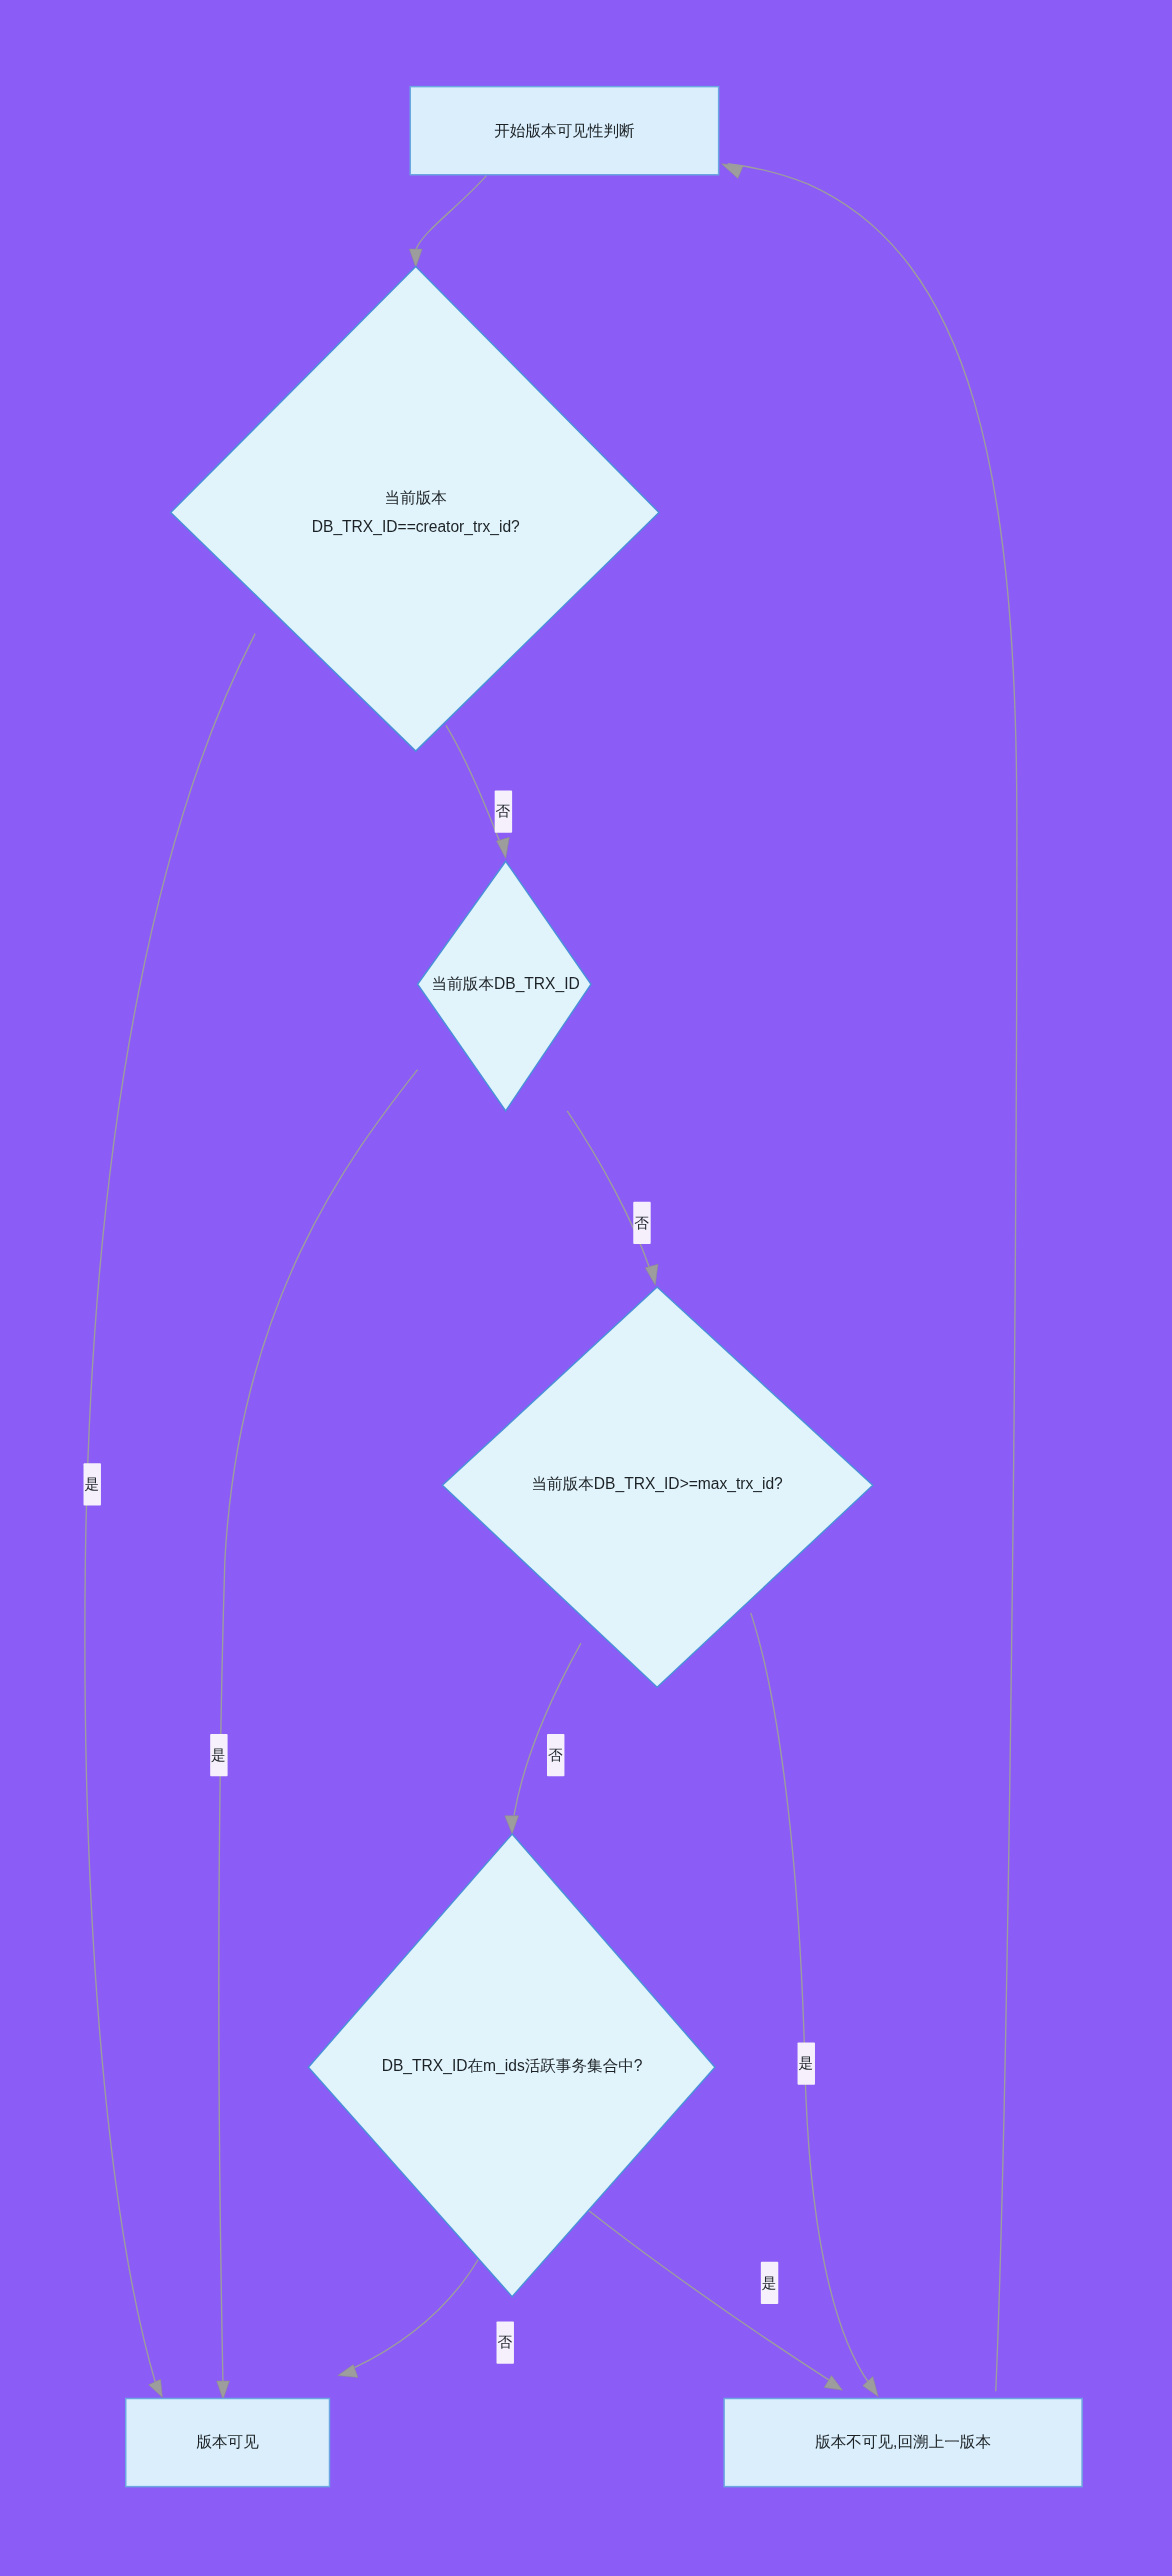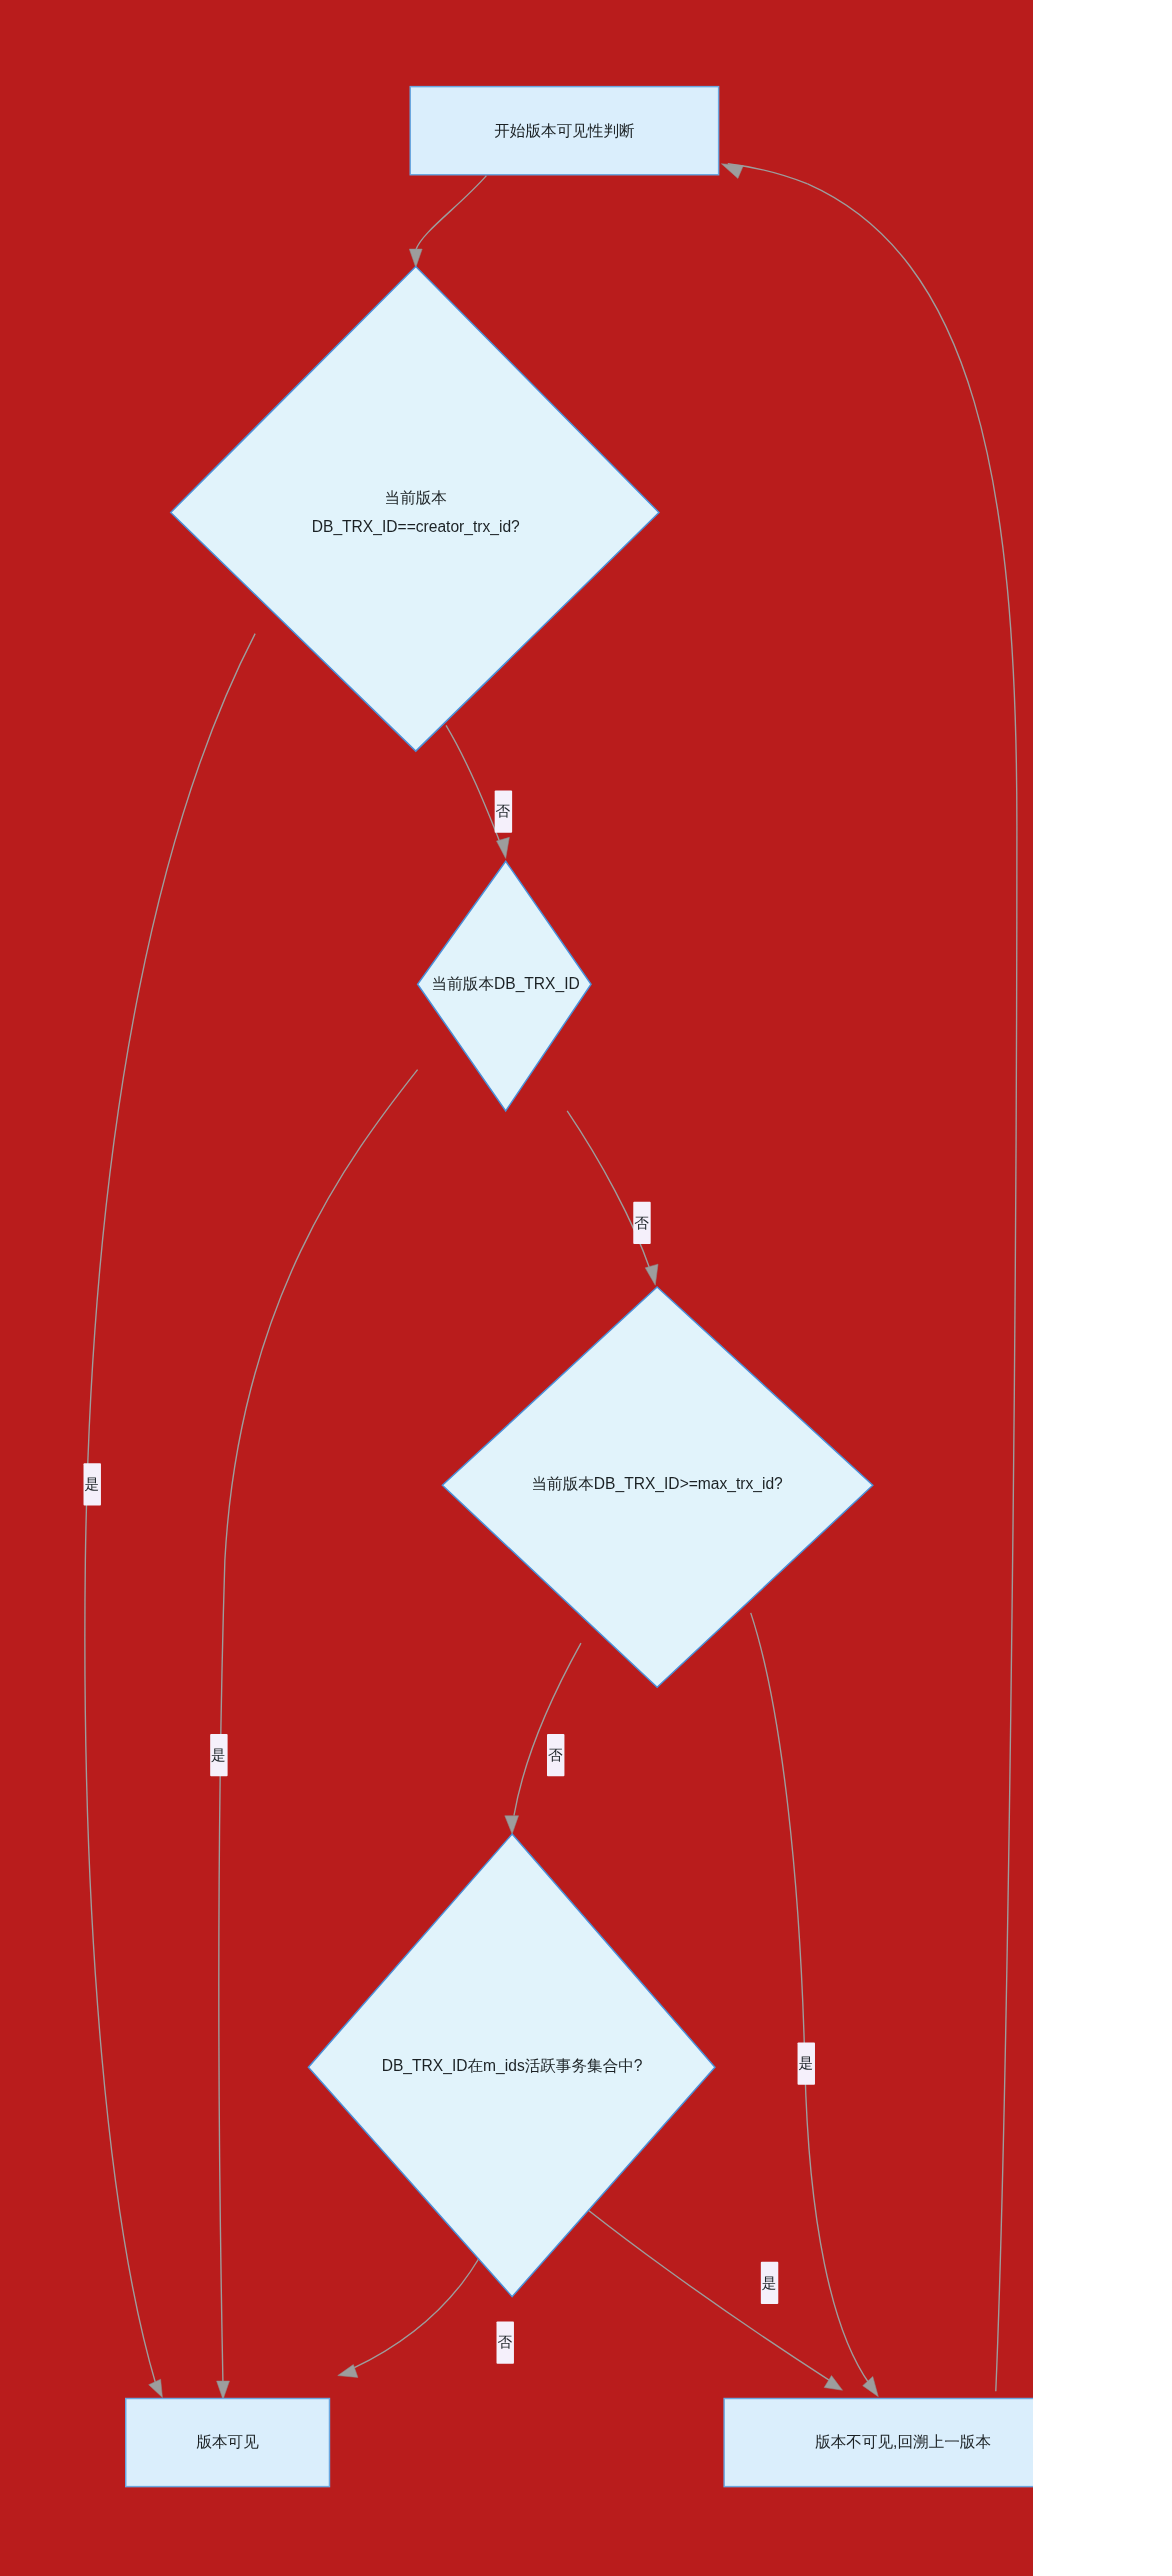--- a/index.html
+++ b/index.html
@@ -5,23 +5,23 @@
   html, body {
     margin: 0;
     padding: 0;
     background: #ffffff;
   }
   body {
     font-family: "Liberation Sans", "DejaVu Sans", sans-serif;
   }
   #flow-root {
     position: relative;
-    width: 1033px;
+    width: 1172px;
     height: 2576px;
-    background: #b91c1c;
+    background: #8b5cf6;
     overflow: hidden;
   }
   svg#flow-svg {
     position: absolute;
     left: 0;
     top: 0;
     width: 1172px;
     height: 2576px;
     display: block;
   }

